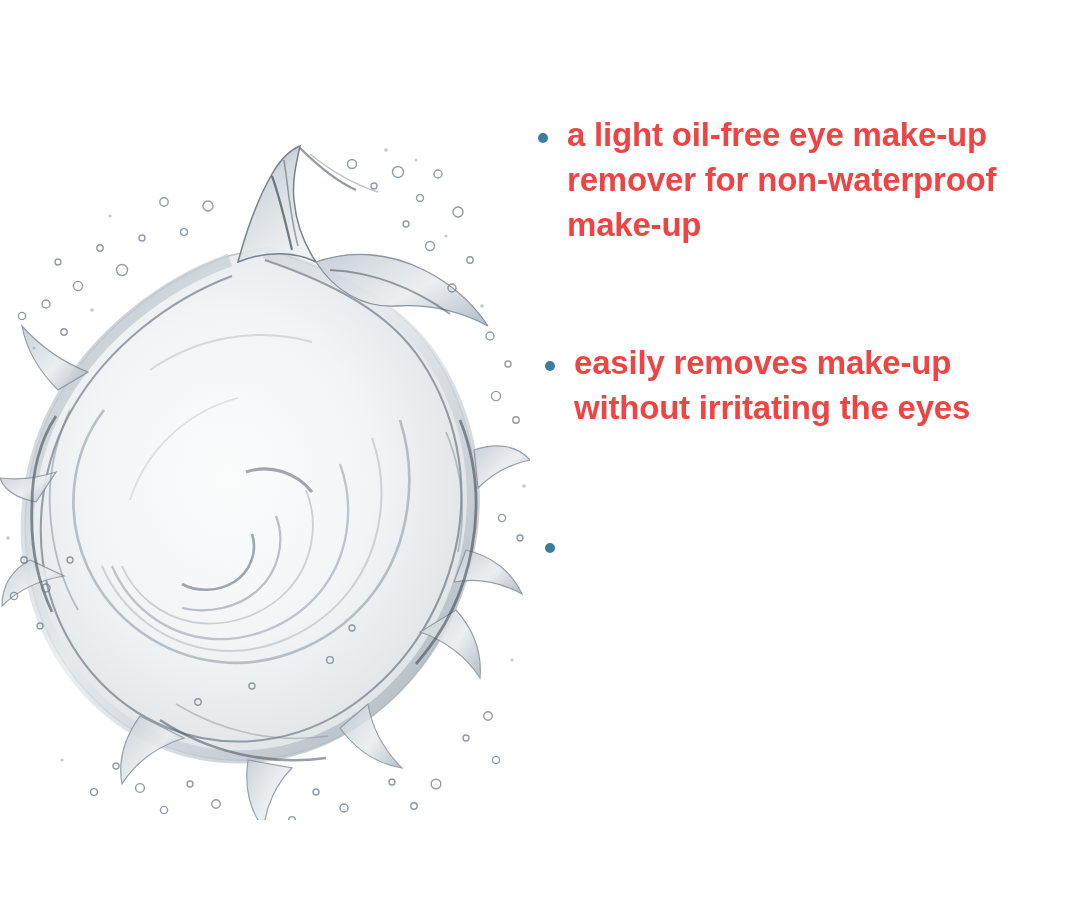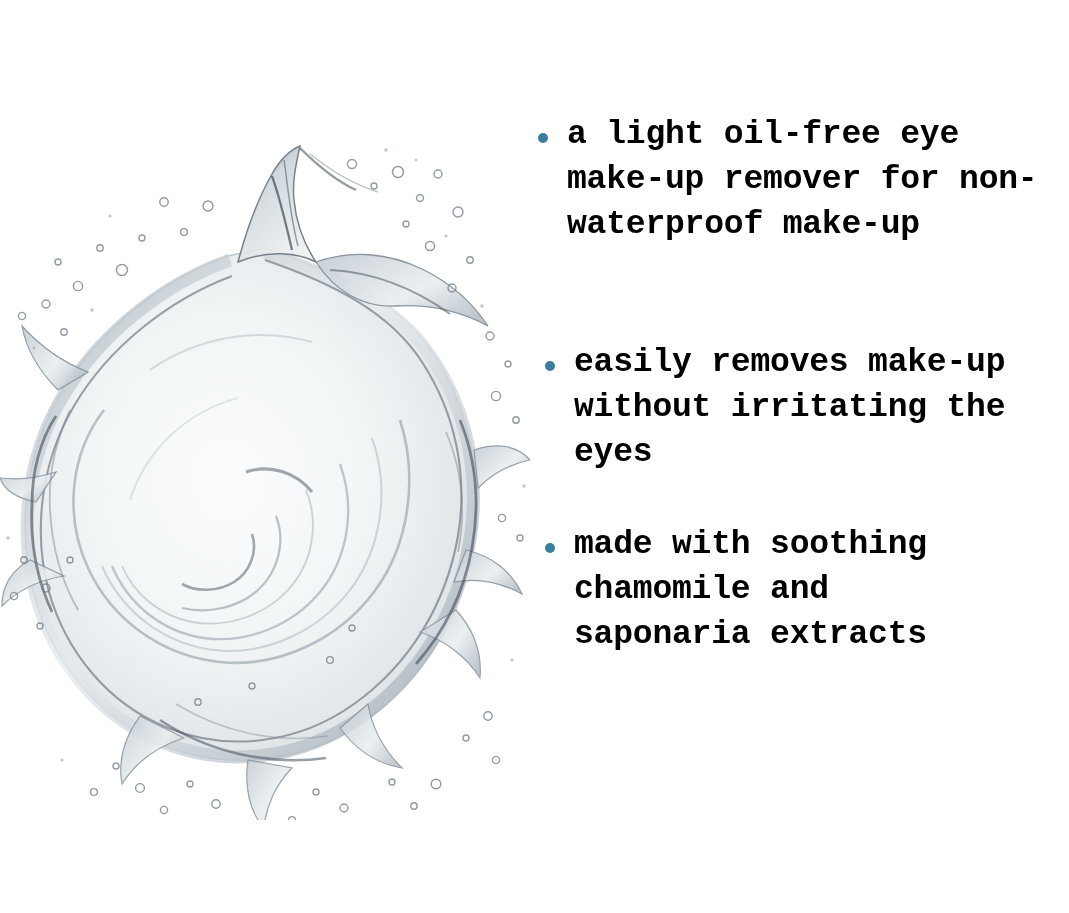--- a/index.html
+++ b/index.html
@@ -68,22 +68,22 @@
   .benefit-item[data-index="1"] .bullet-dot,
   .benefit-item[data-index="2"] .bullet-dot,
   .benefit-item[data-index="3"] .bullet-dot {
     left: 15px;
   }
 
   .benefit-text {
     display: block;
     margin-left: 37px;
     padding-right: 6px;
-    color: #000000;
-    font-family: Liberation Mono, monospace;
+    color: #ef4444;
+    font-family: Liberation Sans, sans-serif;
     font-size: 33px;
     font-weight: bold;
     line-height: 45px;
     letter-spacing: -0.2px;
     text-align: left;
   }
   .benefit-item[data-index="1"] .benefit-text,
   .benefit-item[data-index="2"] .benefit-text,
   .benefit-item[data-index="3"] .benefit-text {
     margin-left: 44px;
@@ -303,17 +303,16 @@
     <li class="benefit-item" data-index="0">
       <span class="bullet-dot"></span>
       <span class="benefit-text">a light oil-free eye make-up remover for non-waterproof make-up</span>
     </li>
     <li class="benefit-item" data-index="1">
       <span class="bullet-dot"></span>
       <span class="benefit-text">easily removes make-up without irritating the eyes</span>
     </li>
     <li class="benefit-item" data-index="2">
       <span class="bullet-dot"></span>
-      <span class="benefit-text">made with soothing chamomile and saponaria extracts</span>
     </li>
   </ul>
 
 </div>
 
 </body></html>

